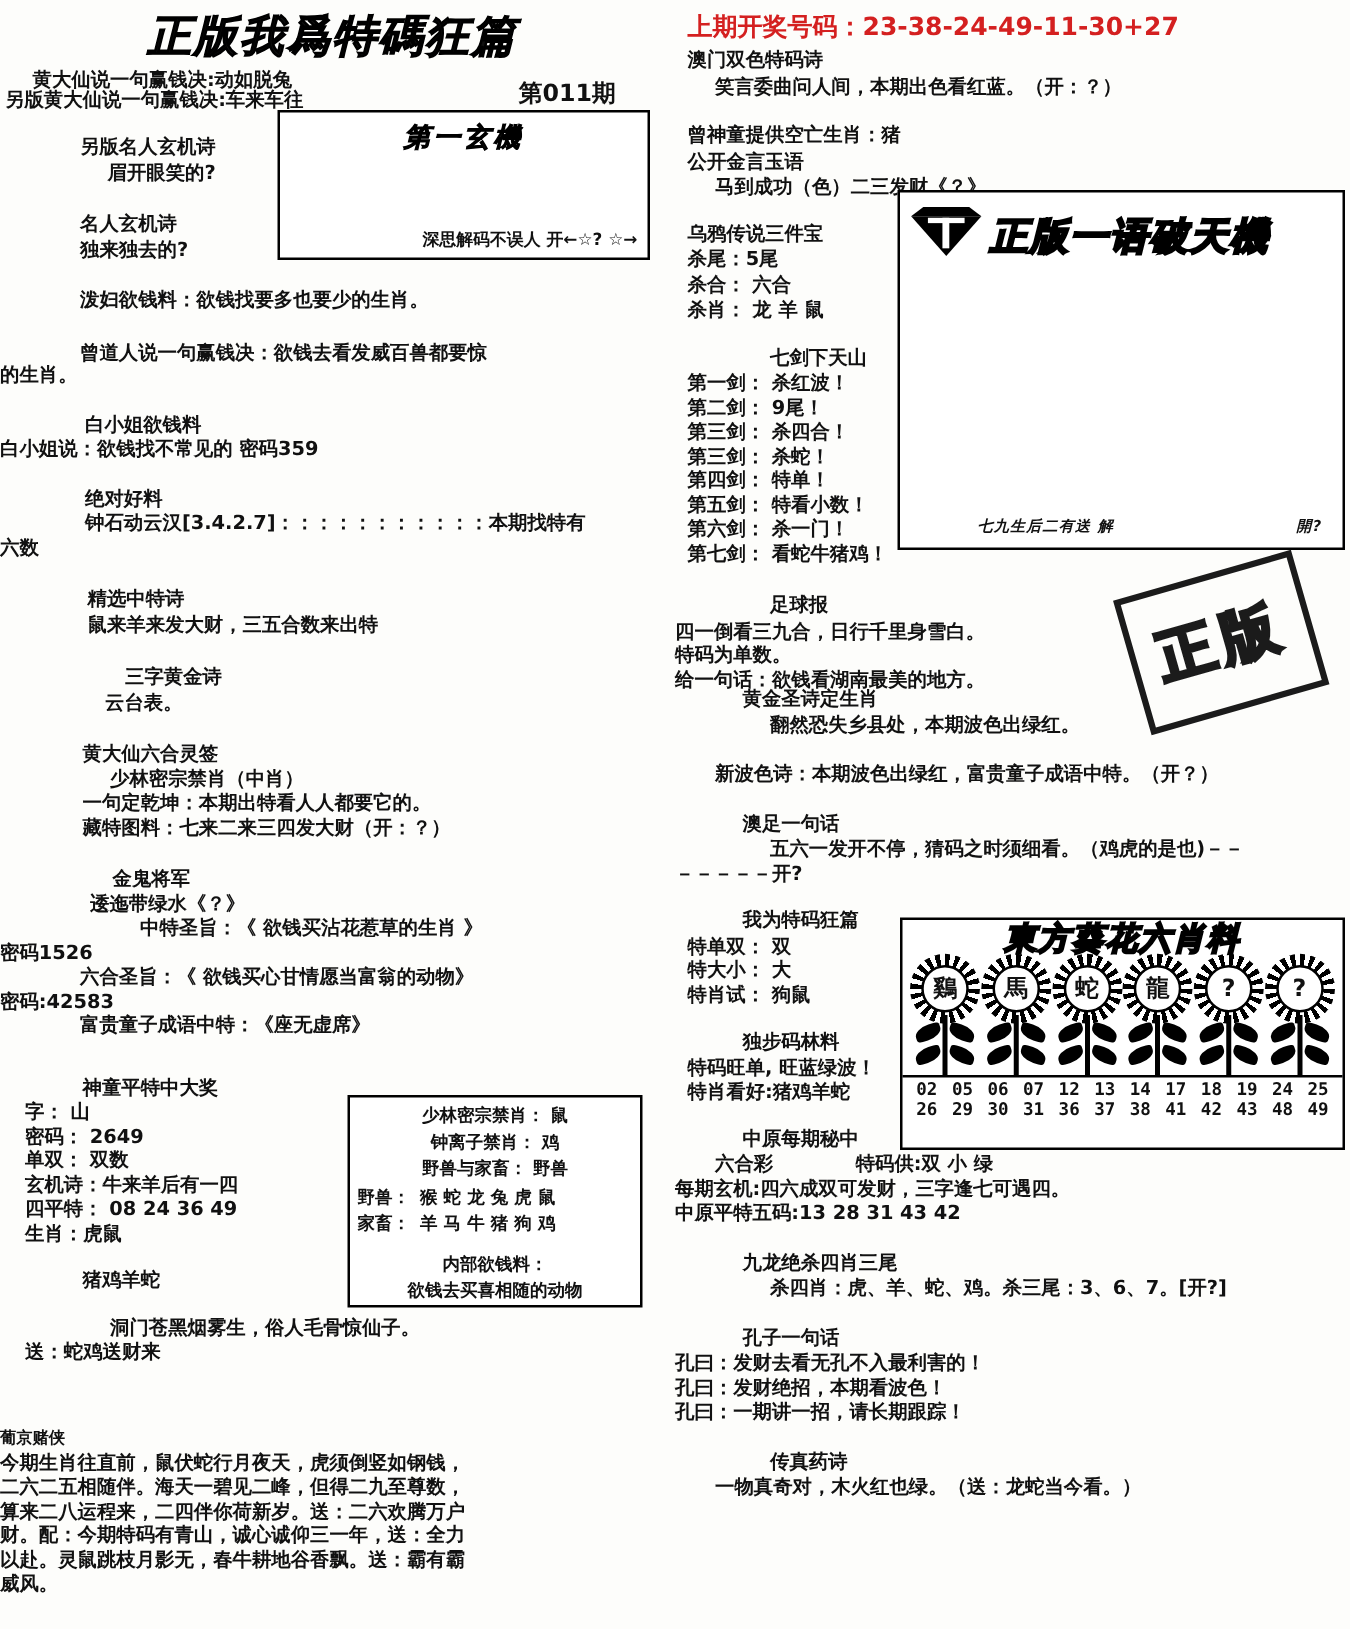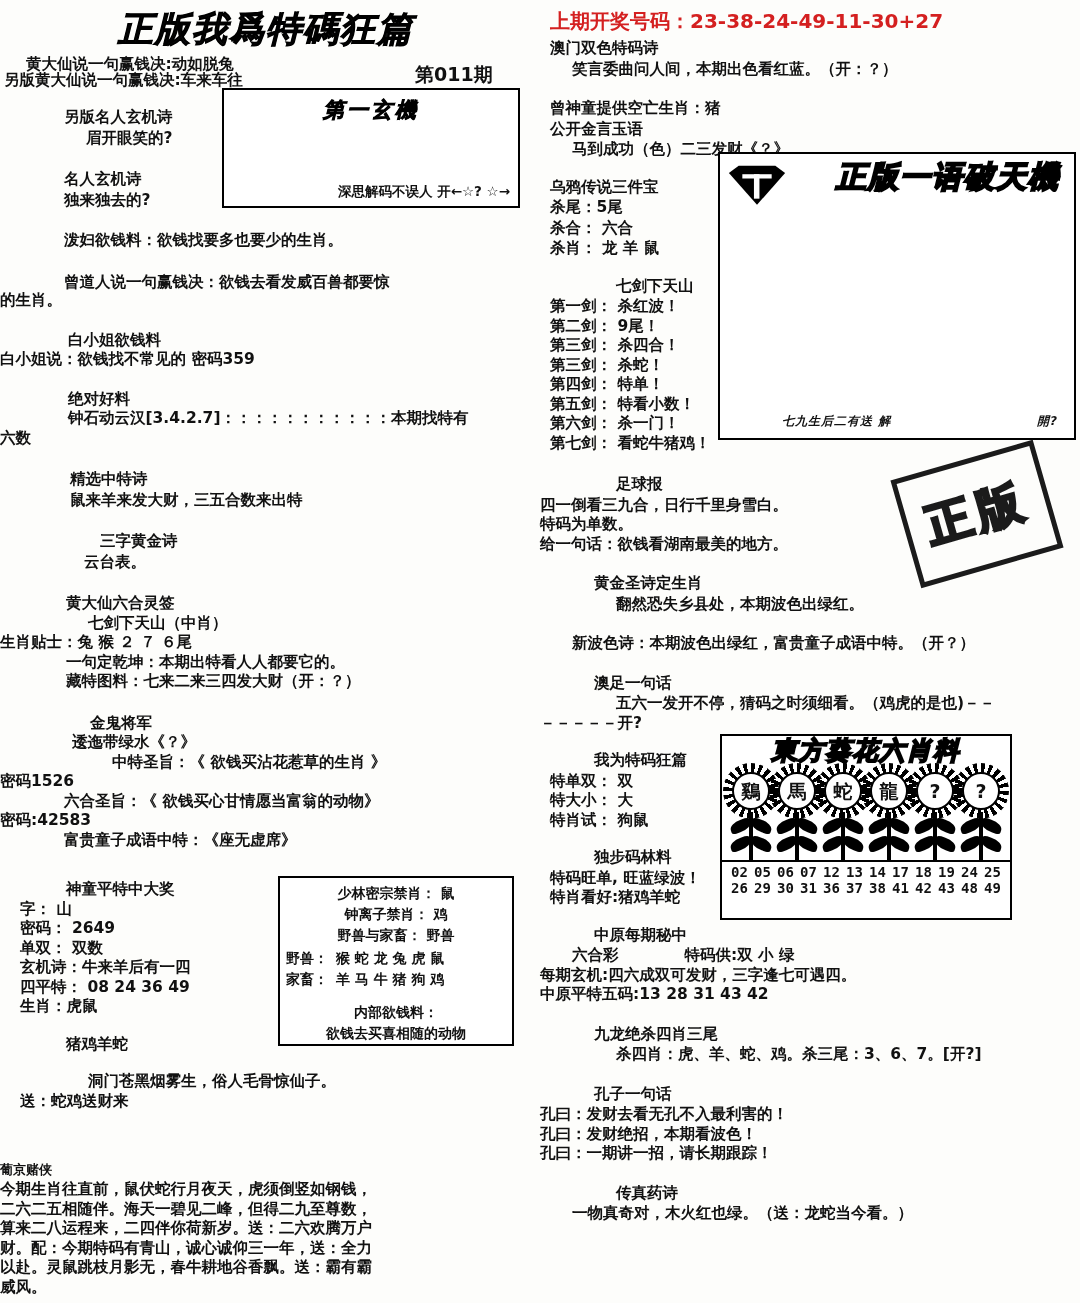--- a/index.html
+++ b/index.html
@@ -49,33 +49,33 @@
     position:absolute;left:0;right:8px;bottom:5px;text-align:right;
     font-size:13.5px;font-weight:700;white-space:pre;
   }
 
   #jinji-box{left:278px;top:876px;width:236px;height:170px;}
   #jinji-box .ln{font-size:14px;line-height:1.22;}
   .ctr{text-align:center;}
 
   
   #diamond-box{left:178px;top:152px;width:358px;height:288px;}
-  #diamond-head{display:flex;align-items:flex-start;padding:6px 0 0 4px;gap:44px;}
+  #diamond-head{display:flex;align-items:flex-end;padding:6px 0 0 4px;}
   #diamond-icon{width:66px;height:44px;flex:0 0 auto;margin-right:2px;margin-top:2px;}
   #diamond-title{
     font-size:30px;font-weight:900;font-style:italic;letter-spacing:2px;
     color:#fff;-webkit-text-stroke:2.2px #000;white-space:nowrap;line-height:1.1;
   }
   #diamond-foot{
     position:absolute;left:0;right:0;bottom:8px;
     display:flex;justify-content:space-between;padding:0 16px 0 62px;
     font-size:12px;font-weight:700;font-style:italic;letter-spacing:1px;
   }
 
-  #sunflower-box{left:180px;top:734px;width:292px;height:186px;}
+  #sunflower-box{left:180px;top:734px;width:356px;height:186px;}
   #sf-title{
     text-align:center;font-size:25px;font-weight:900;font-style:italic;
     color:#fff;-webkit-text-stroke:2px #000;letter-spacing:2px;
     margin-top:2px;white-space:nowrap;line-height:1.05;
   }
   #sf-row{display:flex;justify-content:space-around;align-items:flex-end;
           height:96px;padding:0 6px;}
   .sf{width:52px;position:relative;height:92px;}
   .sf-head{
     position:relative;width:46px;height:46px;margin:0 auto;
@@ -179,22 +179,21 @@
       <div class="ln" style="margin-top:5px;">鼠来羊来发大财，三五合数来出特</div>
     </div>
 
     <div style="padding-left:100px;margin-top:26px;">
       <div class="ln">三字黄金诗</div>
       <div class="ln" style="margin-left:-16px;margin-top:5px;">云台表。</div>
     </div>
 
     <div style="padding-left:66px;margin-top:26px;">
       <div class="ln">黄大仙六合灵签</div>
-      <div class="ln ind1" style="margin-top:4px;">七剑下天山（中肖）</div>
-      <div class="ln" style="margin-left:-66px;margin-top:4px;">生肖贴士：兔 猴 ２ ７ ６尾</div>
+      <div class="ln ind1" style="margin-top:4px;">少林密宗禁肖（中肖）</div>
       <div class="ln" style="margin-top:4px;">一句定乾坤：本期出特看人人都要它的。</div>
       <div class="ln" style="margin-top:4px;">藏特图料：七来二来三四发大财（开：？）</div>
     </div>
 
     <div style="padding-left:90px;margin-top:26px;">
       <div class="ln">金鬼将军</div>
       <div class="ln" style="margin-left:-18px;margin-top:4px;">逶迤带绿水《？》</div>
       <div class="ln ind1" style="margin-top:4px;">中特圣旨：《 欲钱买沾花惹草的生肖 》</div>
       <div class="ln" style="margin-left:-90px;margin-top:4px;">密码1526</div>
       <div class="ln" style="margin-left:-26px;margin-top:4px;">六合圣旨：《 欲钱买心甘情愿当富翁的动物》</div>
@@ -299,21 +298,21 @@
       </div>
     </div>
 
     <div style="padding-left:10px;margin-top:26px;">
       <div class="ln ind3">足球报</div>
       <div class="ln" style="margin-left:-10px;margin-top:5px;">四一倒看三九合，日行千里身雪白。</div>
       <div class="ln" style="margin-left:-10px;margin-top:4px;">特码为单数。</div>
       <div class="ln" style="margin-left:-10px;margin-top:4px;">给一句话：欲钱看湖南最美的地方。</div>
     </div>
 
-    <div style="padding-left:10px;margin-top:24px;">
+    <div style="padding-left:10px;">
       <div class="ln ind2">黄金圣诗定生肖</div>
       <div class="ln ind3" style="margin-top:5px;">翻然恐失乡县处，本期波色出绿红。</div>
     </div>
 
     <div style="padding-left:10px;margin-top:24px;">
       <div class="ln ind1">新波色诗：本期波色出绿红，富贵童子成语中特。（开？）</div>
     </div>
 
     <div style="padding-left:10px;margin-top:24px;">
       <div class="ln ind2">澳足一句话</div>

